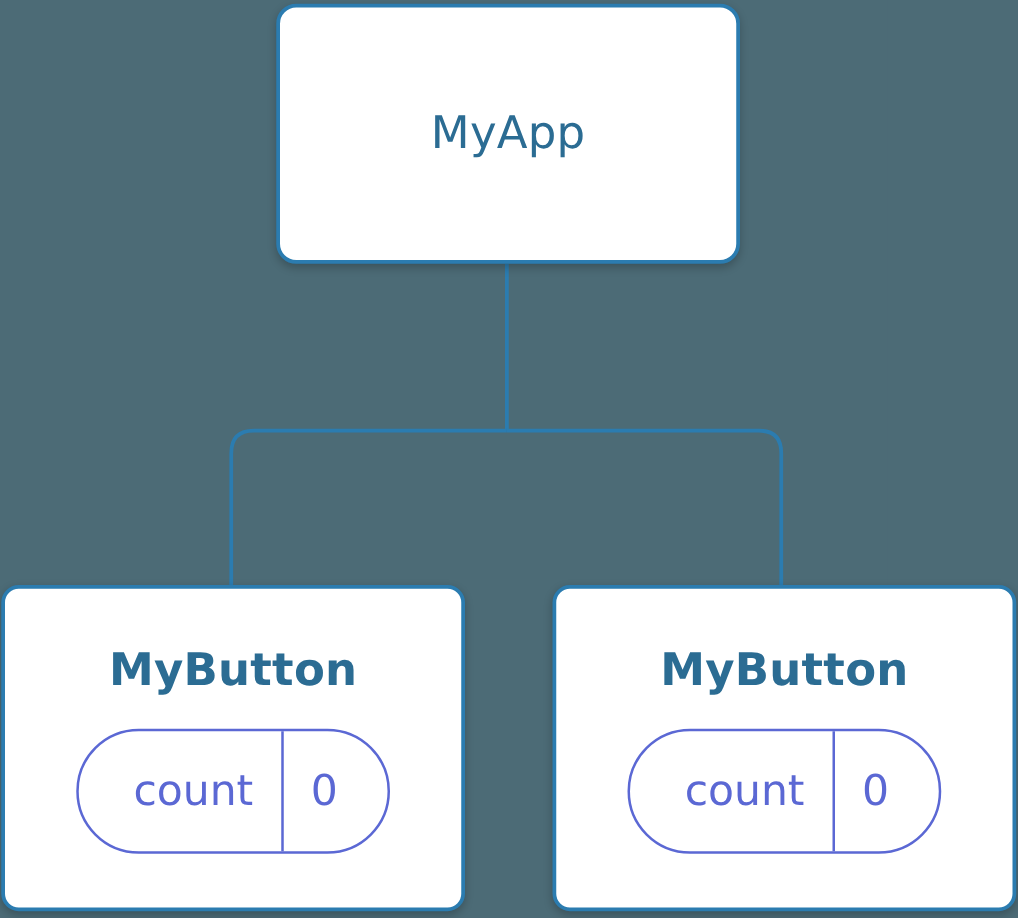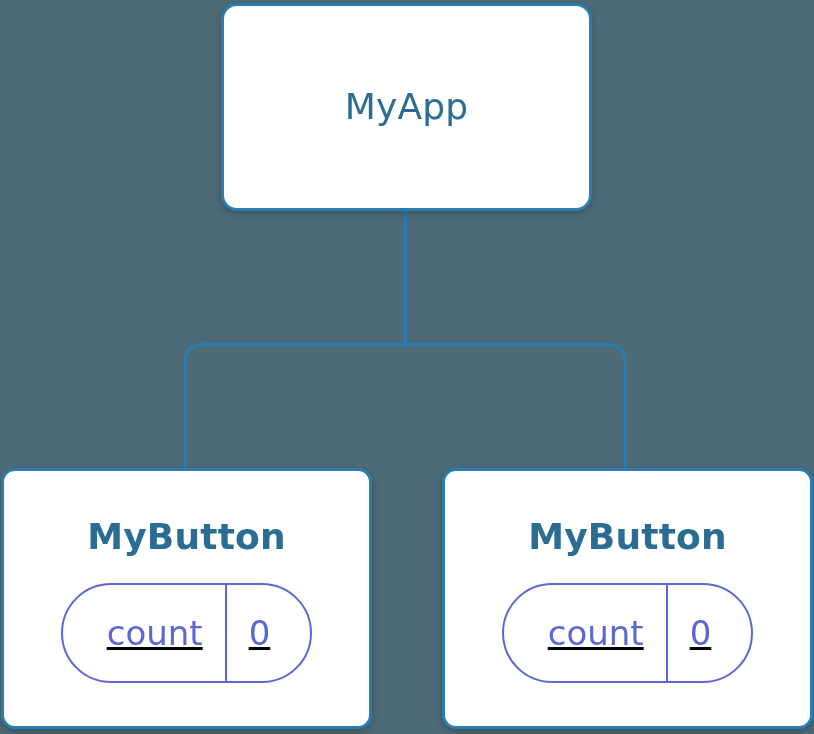--- a/index.html
+++ b/index.html
@@ -88,21 +88,20 @@
   
   .state-pill {
     position: relative;
     display: flex;
     align-items: stretch;
     box-sizing: border-box;
     height: 100px;
     border: 2px solid #5b68d4;
     border-radius: 50px;
     background: transparent;
-    text-decoration: underline;
   }
 
   .state-key,
   .state-val {
     display: flex;
     align-items: center;
     justify-content: center;
     box-sizing: border-box;
     color: #5b68d4;
     font-size: 34px;

